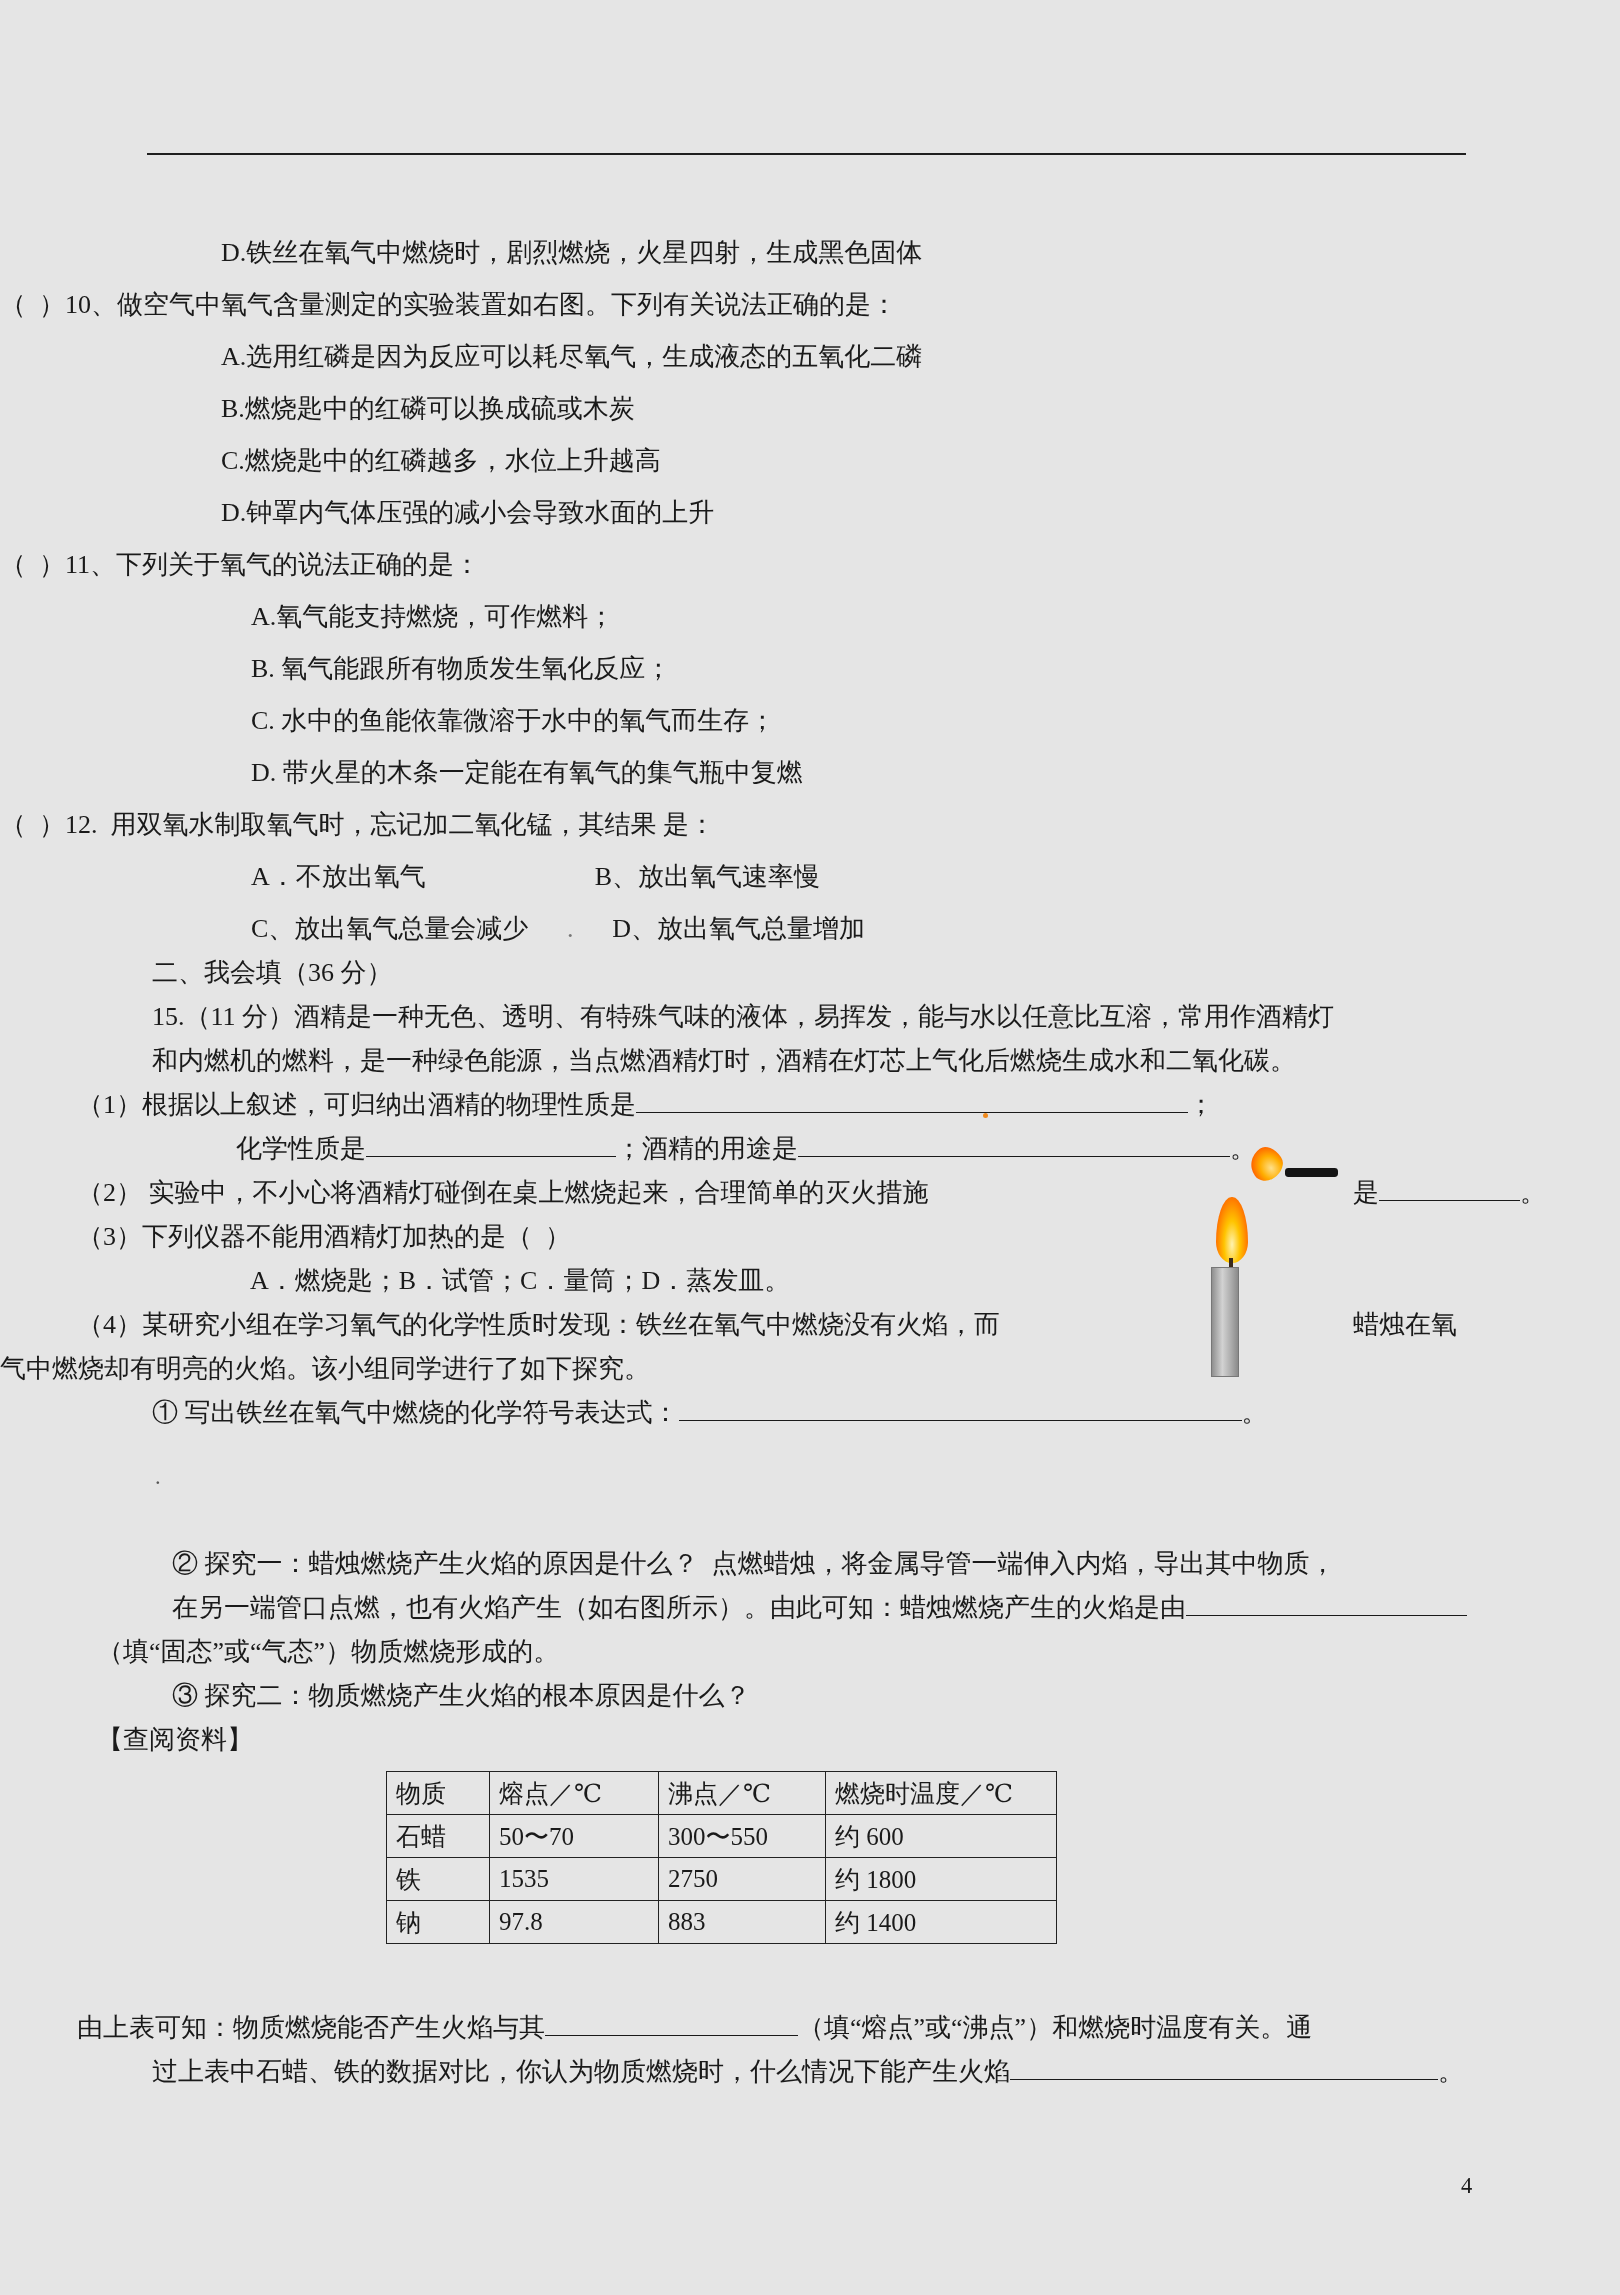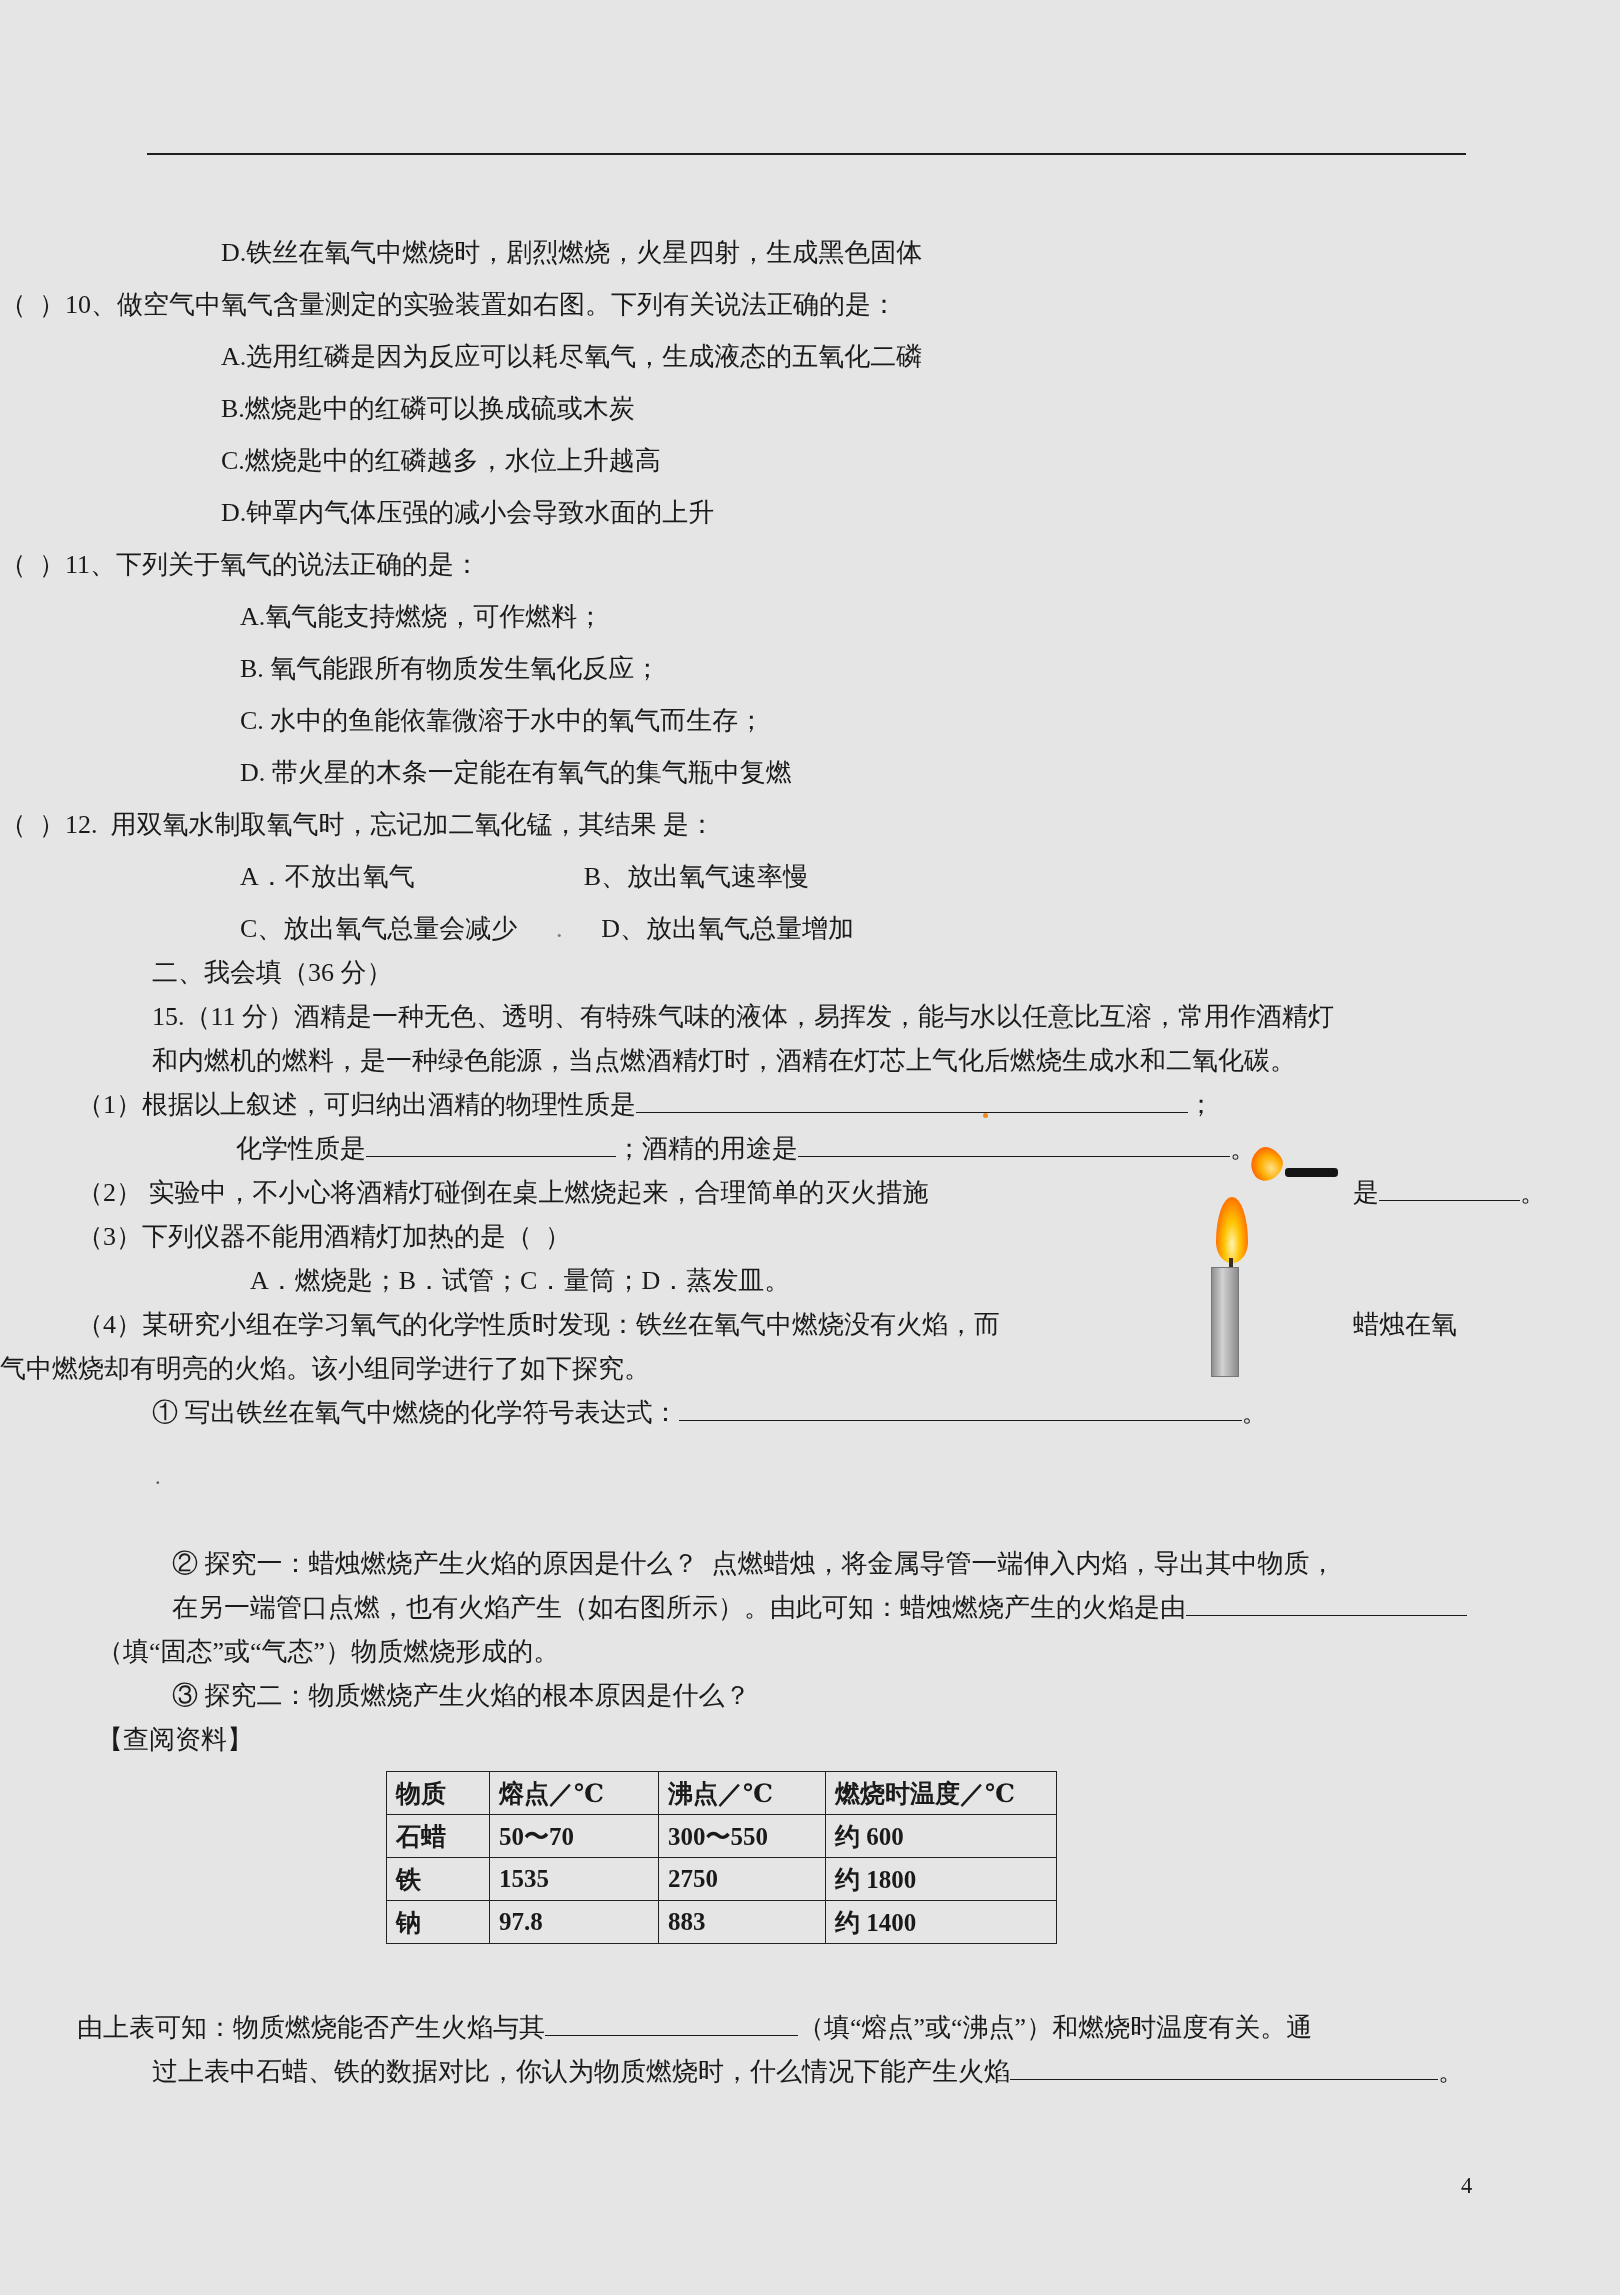--- a/index.html
+++ b/index.html
@@ -17,21 +17,21 @@
   .block-a { top:227px;  line-height:52px; }
   .block-b { top:951px; line-height:44px; }
   .block-c { top:1542px; line-height:44px;margin-left:20px; }
   .block-d { top:2006px; line-height:44px; }
 
   .line { white-space:pre; position:relative; }
   .ind0  { padding-left:152px; }
   .ind1  { }
   .ind1b { padding-left:77px;font-family:Liberation Serif, serif; }
   .ind2  { padding-left:221px; }
-  .ind3  { padding-left:240px; }
+  .ind3  { padding-left:240px;margin-left:11px; }
   .ind4  { padding-left:236px; }
   .ind5  { padding-left:250px; }
 
   .blank {
     display:inline-block;
     border-bottom:1.7px solid #1a1a1a;
     height:0.85em;
     vertical-align:baseline;
   }
   .spacer { display:inline-block; }
@@ -41,21 +41,21 @@
   
   .data-table {
     position:absolute; left:386px; top:1771px;
     border-collapse:collapse; table-layout:fixed;
     font-size:25px;
   }
   .data-table td, .data-table th {
     border:1.1px solid #222;
     height:43px;
     padding:1.1px 4.5px 1.1px 9px;
-    font-weight:bold;
+    font-weight:normal;
     text-align:left;
     white-space:pre;
     vertical-align:middle;
   }
 
   
   .figure { position:absolute; left:1205px; top:1147px; width:135px; height:231px; }
   .tube-bar {
     position:absolute; left:80px; top:21.4px; width:53px; height:9px;
     background:#151515; border-radius:3.4px;

